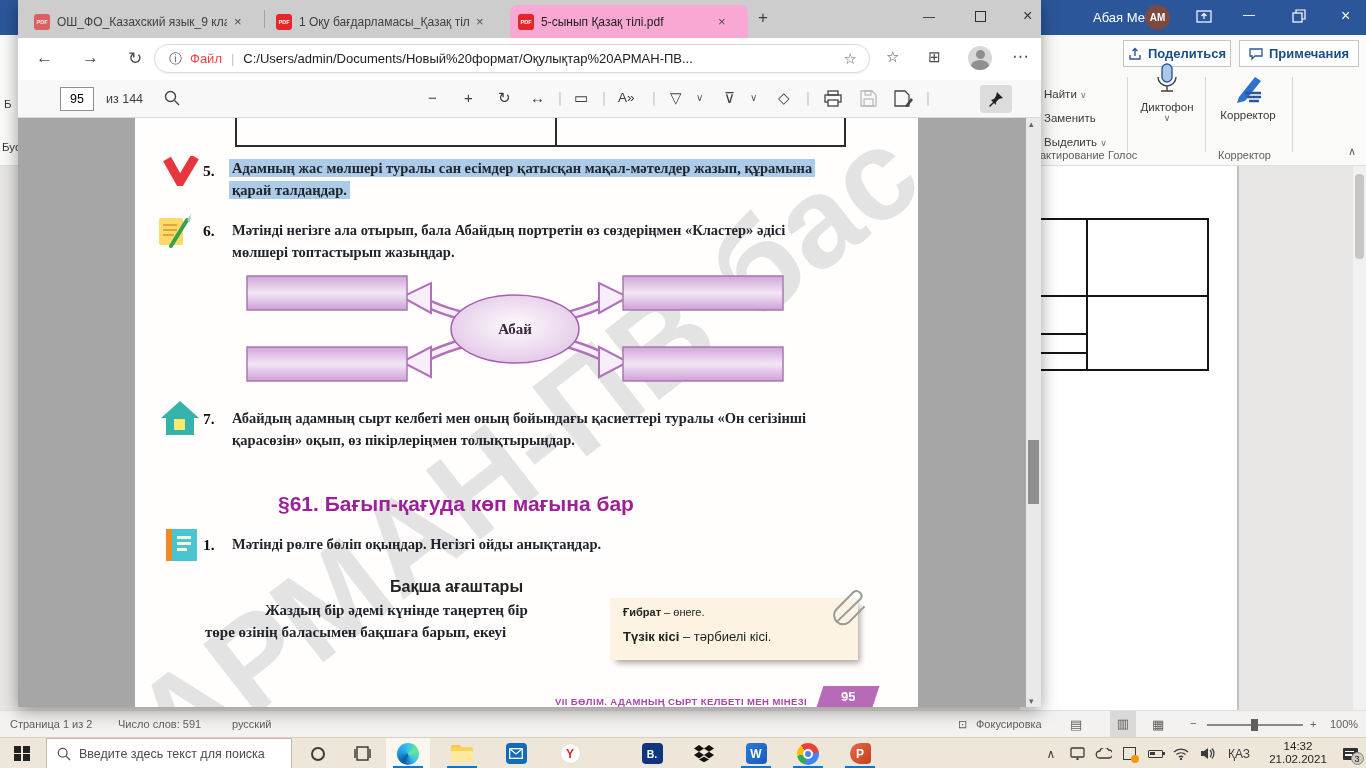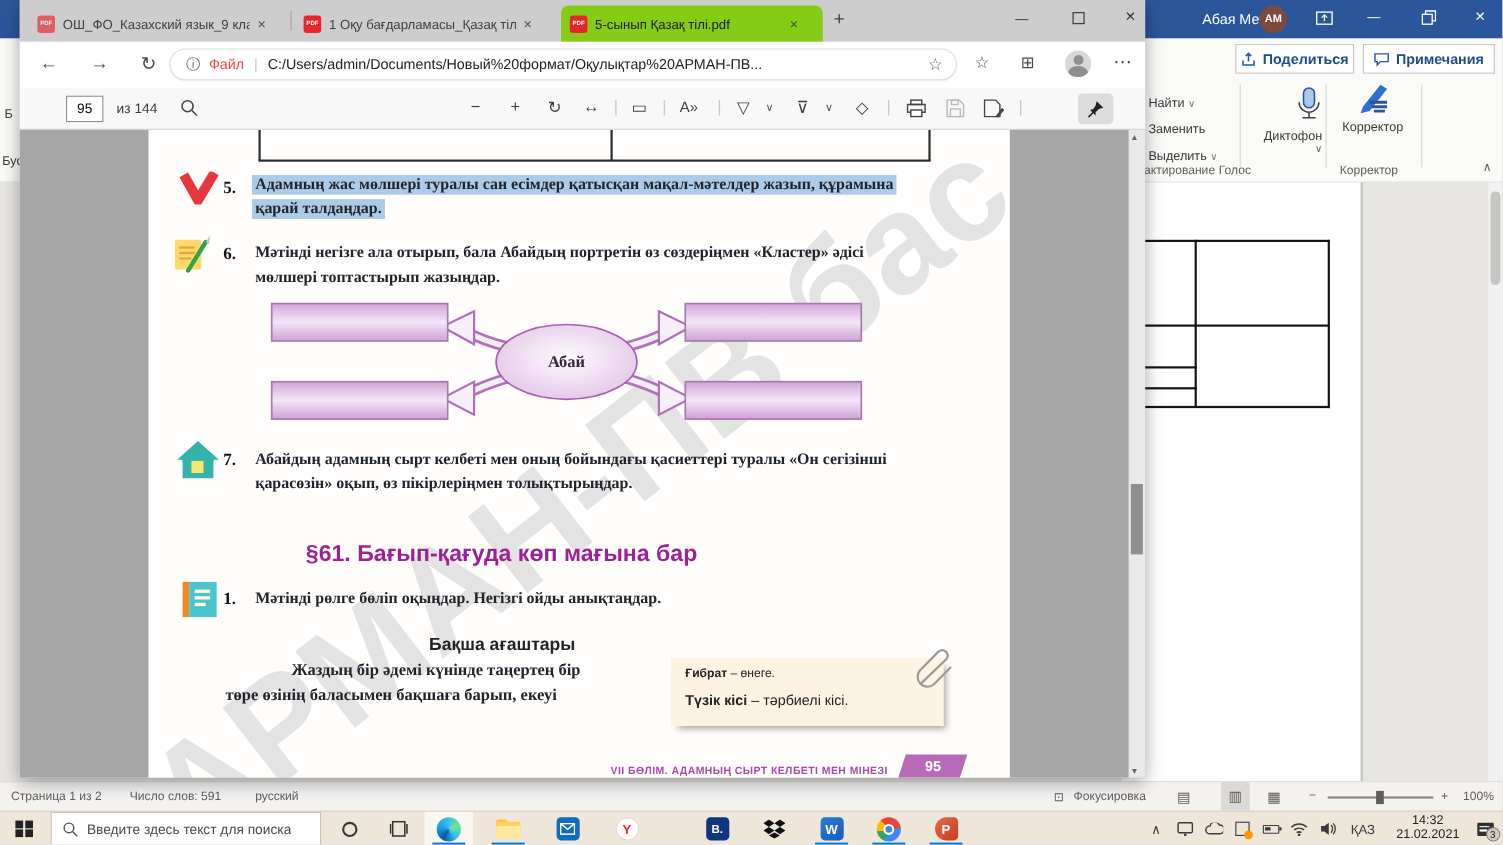--- a/index.html
+++ b/index.html
@@ -13,21 +13,21 @@
   #word-status{left:0;top:710px;width:1366px;height:27px;background:#f3f2f1;border-top:1px solid #e1dfdd;font-size:11px;color:#605e5c}
   .wbtn{height:27px;border:1px solid #c8c6c4;background:#fff;color:#1b4e89;font-weight:bold;font-size:13px;display:flex;align-items:center;justify-content:center;gap:6px}
   .rlabel{font-size:11.5px;color:#3b3a39;white-space:nowrap}
   .rgroup{font-size:11px;color:#605e5c;white-space:nowrap}
   .vsep{width:1px;background:#d8d6d4}
   .tline{background:#141414}
   
   #edge{left:18px;top:0;width:1023px;height:707px;background:#fff;box-shadow:0 4px 16px rgba(0,0,0,.38)}
   #tabbar{left:0;top:0;width:1023px;height:38px;background:#cdcdcd}
   .tab{top:5px;height:33px;font-size:12px;color:#3f3f3f;display:flex;align-items:center;padding:0 8px;gap:7px}
-  .tab.active{background:#84cc16;border-radius:7px 7px 0 0;color:#202020}
+  .tab.active{background:#f9a8d4;border-radius:7px 7px 0 0;color:#202020}
   .tabtitle{flex:1;overflow:hidden;white-space:nowrap;max-width:170px}
   .pdfico{width:16px;height:16px;background:#e5252a;border-radius:3px;color:#fff;font-size:5.5px;font-weight:bold;display:flex;align-items:center;justify-content:center;flex:none}
   .tclose{color:#4d4d4d;font-size:13px}
   #toolbar{left:0;top:38px;width:1023px;height:42px;background:#fff}
   .navg{font-size:17px;color:#4a4a4a}
   #pill{left:136px;top:6px;width:716px;height:29px;background:#fff;border:1px solid #dcdcdc;border-radius:15px;box-shadow:0 1px 2px rgba(0,0,0,.06);font-size:13px;display:flex;align-items:center}
   #pdftb{left:0;top:80px;width:1023px;height:38px;background:#f8f8f8;border-bottom:1px solid #d9d9d9}
   .pg{font-size:15px;color:#3e3e3e}
   .sepv{color:#c9c9c9;font-size:15px}
   #content{left:0;top:118px;width:1023px;height:589px;background:#a6a6a6}
@@ -86,21 +86,21 @@
         </svg>
       <span>Примечания</span>
     </div>
 
     <span class="abs rlabel" style="left:1044px;top:53px"><span>Найти</span> <span style="color:#777;font-size:9px">∨</span></span>
     <span class="abs rlabel" style="left:1044px;top:77px">Заменить</span>
     <span class="abs rlabel" style="left:1044px;top:101px"><span>Выделить</span> <span style="color:#777;font-size:9px">∨</span></span>
 
     <div class="abs vsep" style="left:1127px;top:42px;height:75px"></div>
 
-    <div class="abs" style="left:1132px;top:44px;width:70px;text-align:right">
+    <div class="abs" style="left:1132px;top:28px;width:70px;text-align:center">
       <svg width="24" height="34" viewBox="0 0 24 34">
         <rect x="7" y="1" width="10" height="18" rx="5" fill="#a9c8ea" stroke="#2b579a" stroke-width="1.4"></rect>
         <path d="M3 14 a9 9 0 0 0 18 0 M12 23 V28 M6 28 H18" fill="none" stroke="#404040" stroke-width="1.4"></path>
       </svg>
       <div class="rlabel">Диктофон</div>
       <div style="font-size:9px;color:#666">∨</div>
     </div>
 
     <div class="abs vsep" style="left:1205px;top:42px;height:75px"></div>
 

